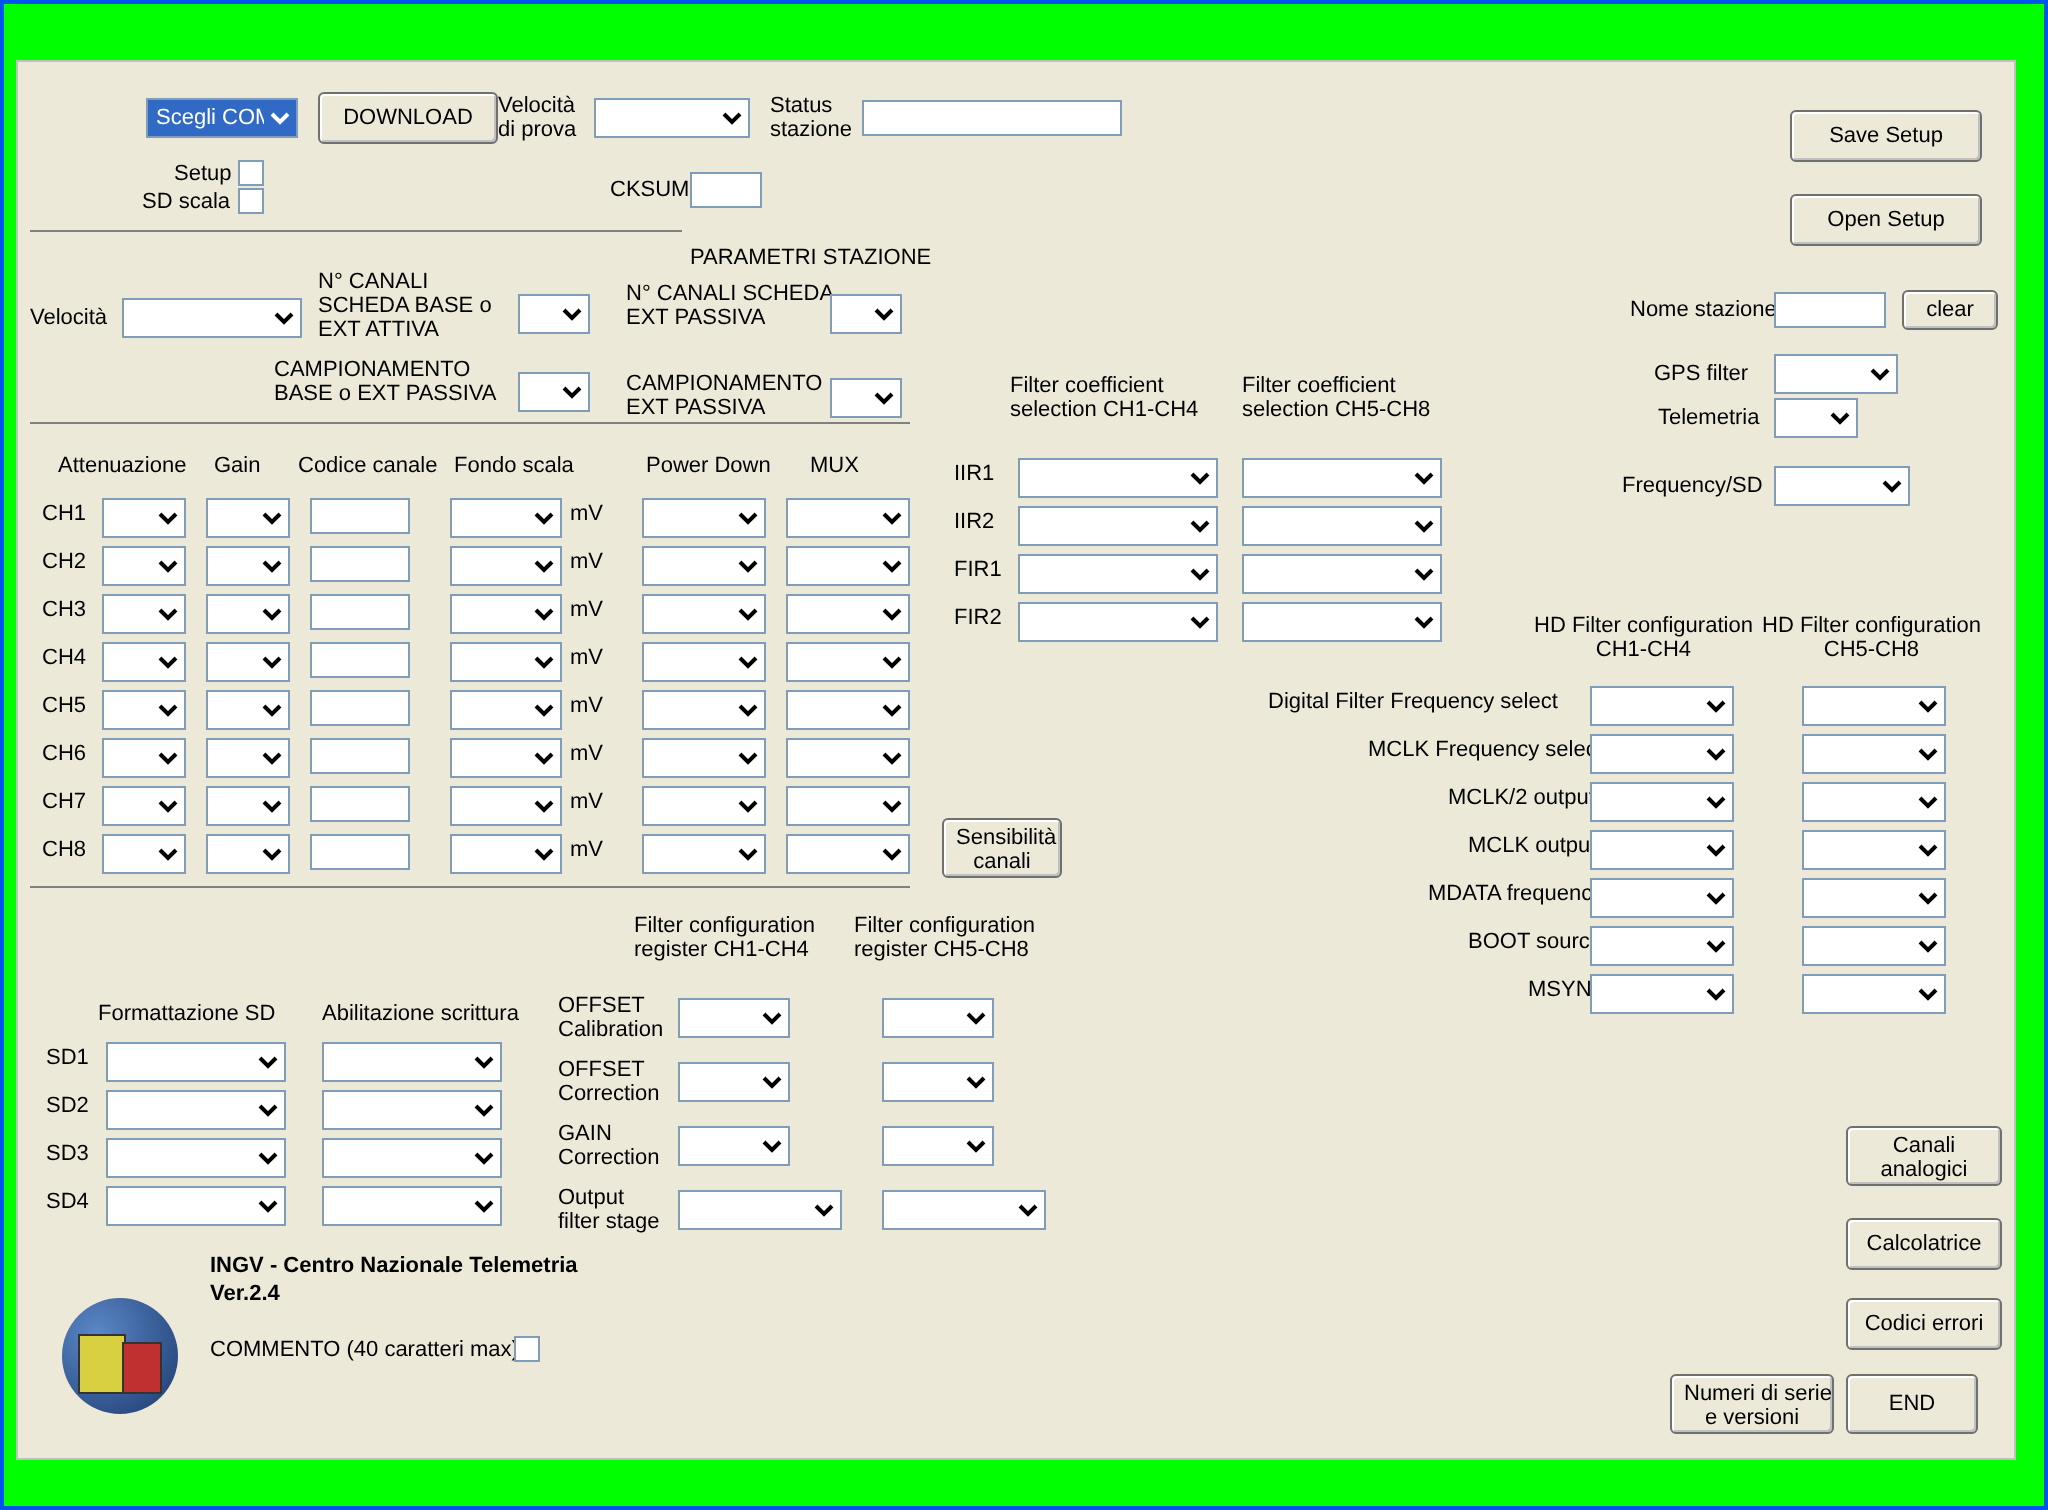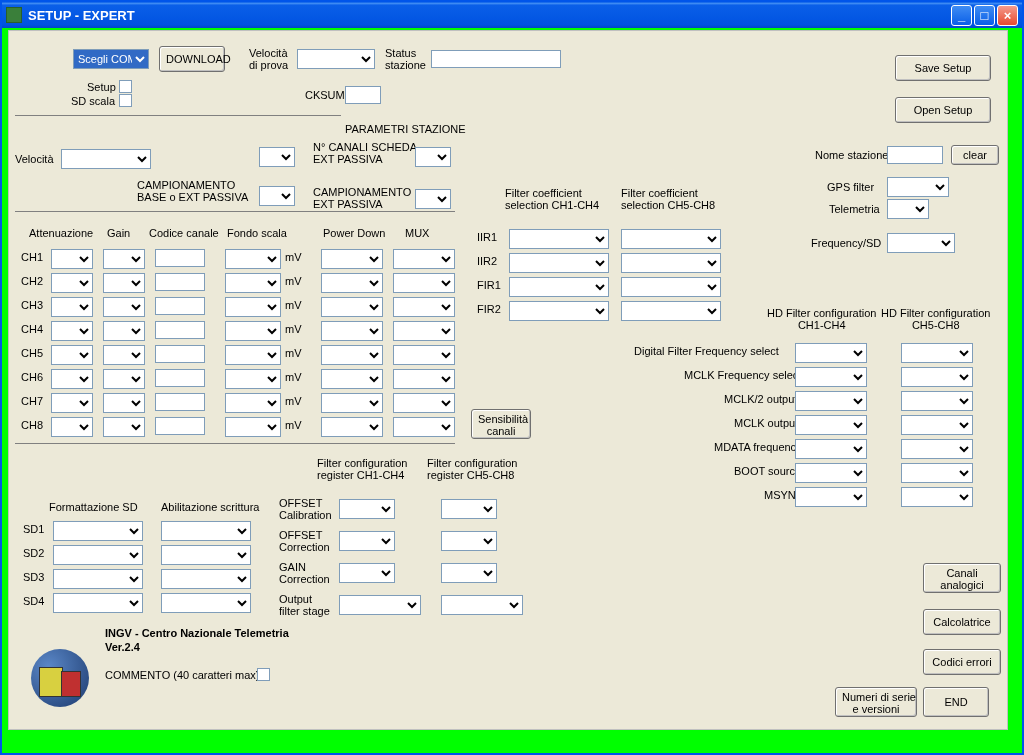--- a/index.html
+++ b/index.html
@@ -127,35 +127,27 @@
   left: 30px; top: 22px;
   width: 18px; height: 24px;
   background: #c03030;
   border: 1px solid #333;
 }
 </style>
 </head>
 <body>
 
 <div class="window">
-  <div class="titlebar">
-    <span class="app-icon"></span>
-    <span>SETUP  -  EXPERT</span>
-    <span class="spacer"></span>
-    <span class="ctl min">_</span>
-    <span class="ctl max">□</span>
-    <span class="ctl close">×</span>
-  </div>
 
   <div class="panel">
 
     <select class="sel hl" style="left:64px;top:18px;width:76px">
       <option>Scegli COM</option>
     </select>
-    <button class="btn" style="left:150px;top:15px;width:66px;height:26px">DOWNLOAD</button>
+    <button class="btn" style="left:150px;top:15px;width:90px;height:26px">DOWNLOAD</button>
     <span class="ctrl" style="left:240px;top:16px;white-space:pre">Velocità
 di prova</span>
     <select class="sel" style="left:288px;top:18px;width:78px"></select>
     <span class="ctrl" style="left:376px;top:16px;white-space:pre">Status
 stazione</span>
     <input class="txt" style="left: 422px; top: 19px; width: 130px;">
 
     <span class="ctrl" style="left:78px;top:50px">Setup</span>
     <span class="chk" style="left:110px;top:49px"></span>
     <span class="ctrl" style="left:62px;top:64px">SD scala</span>
@@ -166,20 +158,23 @@
 
     <button class="btn" style="left:886px;top:24px;width:96px;height:26px">Save Setup</button>
     <button class="btn" style="left:886px;top:66px;width:96px;height:26px">Open Setup</button>
 
     <hr class="sep" style="left:6px;top:84px;width:326px">
     <span class="ctrl" style="left:336px;top:92px">PARAMETRI STAZIONE</span>
 
     <span class="ctrl" style="left:6px;top:122px">Velocità</span>
     <select class="sel" style="left:52px;top:118px;width:90px"></select>
 
+    <span class="ctrl" style="left:150px;top:104px;white-space:pre">N° CANALI
+SCHEDA BASE o
+EXT ATTIVA</span>
     <select class="sel" style="left:250px;top:116px;width:36px"></select>
     <span class="ctrl" style="left:128px;top:148px;white-space:pre">CAMPIONAMENTO
 BASE o EXT PASSIVA</span>
     <select class="sel" style="left:250px;top:155px;width:36px"></select>
 
     <span class="ctrl" style="left:304px;top:110px;white-space:pre">N° CANALI SCHEDA
 EXT PASSIVA</span>
     <select class="sel" style="left:406px;top:116px;width:36px"></select>
     <span class="ctrl" style="left:304px;top:155px;white-space:pre">CAMPIONAMENTO
 EXT PASSIVA</span>

